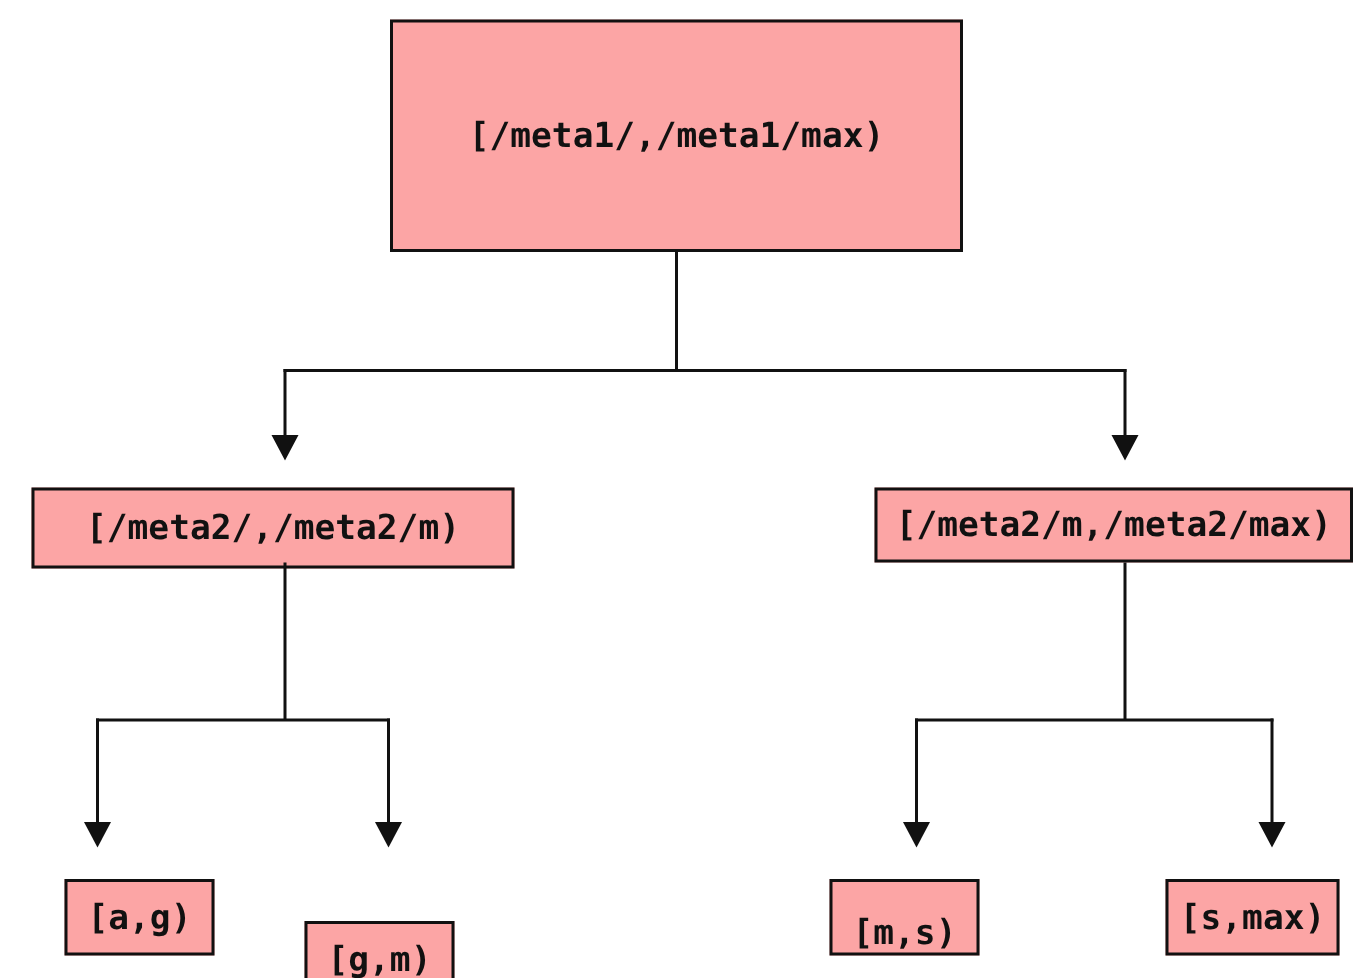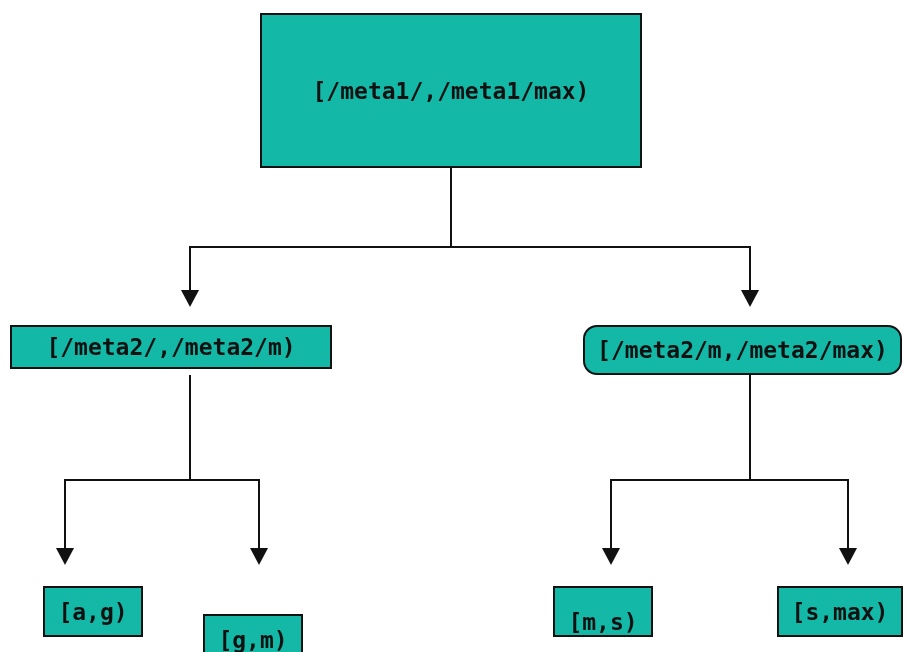--- a/index.html
+++ b/index.html
@@ -13,21 +13,21 @@
     height: 652px;
     background: #ffffff;
     font-family: "DejaVu Sans Mono", "Liberation Mono", monospace;
     color: #111111;
     overflow: hidden;
   }
   .node {
     position: absolute;
     box-sizing: border-box;
     border: 2.5px solid #111111;
-    background: #14b8a6;
+    background: #fca5a5;
     display: flex;
     align-items: center;
     justify-content: center;
     font-size: 23px;
     font-weight: 600;
     letter-spacing: 0;
     white-space: nowrap;
   }
   .line {
     position: absolute;
@@ -44,41 +44,41 @@
 </style>
 </head>
 <body>
 
 <div class="canvas">
 
   <div class="node" style="left:260px; top:13px; width:382px; height:155px;">
     <span>[/meta1/,/meta1/max)</span>
   </div>
 
-  <div class="node" style="left:10px; top:325px; width:322px; height:44px;">
+  <div class="node" style="left:21px; top:325px; width:322px; height:54px;">
     <span>[/meta2/,/meta2/m)</span>
   </div>
 
-  <div class="node" style="left:583px; top:325px; width:319px; height:50px;border-radius:14px;">
+  <div class="node" style="left:583px; top:325px; width:319px; height:50px;">
     <span>[/meta2/m,/meta2/max)</span>
   </div>
 
   <div class="node" style="left:8px; top:586px; width:100px; height:51px;margin-left:35px;">
     <span>[a,g)</span>
   </div>
 
   <div class="node" style="left:203px; top:586px; width:100px; height:51px;margin-top:28px;">
     <span>[g,m)</span>
   </div>
 
   <div class="node" style="left:553px; top:586px; width:100px; height:51px;align-items:flex-end;">
     <span>[m,s)</span>
   </div>
 
-  <div class="node" style="left:777px; top:586px; width:126px; height:51px;">
+  <div class="node" style="left:777px; top:586px; width:116px; height:51px;">
     <span>[s,max)</span>
   </div>
 
   <div class="line" style="left:449.75px; top:167px; width:2.5px; height:80px;"></div>
   <div class="line" style="left:188.75px; top:245.5px; width:562.5px; height:2.5px;"></div>
   <div class="line" style="left:188.75px; top:245.5px; width:2.5px; height:47px;"></div>
   <div class="line" style="left:748.75px; top:245.5px; width:2.5px; height:47px;"></div>
   <div class="arrow-down" style="left:181px; top:290px;"></div>
   <div class="arrow-down" style="left:741px; top:290px;"></div>
 

